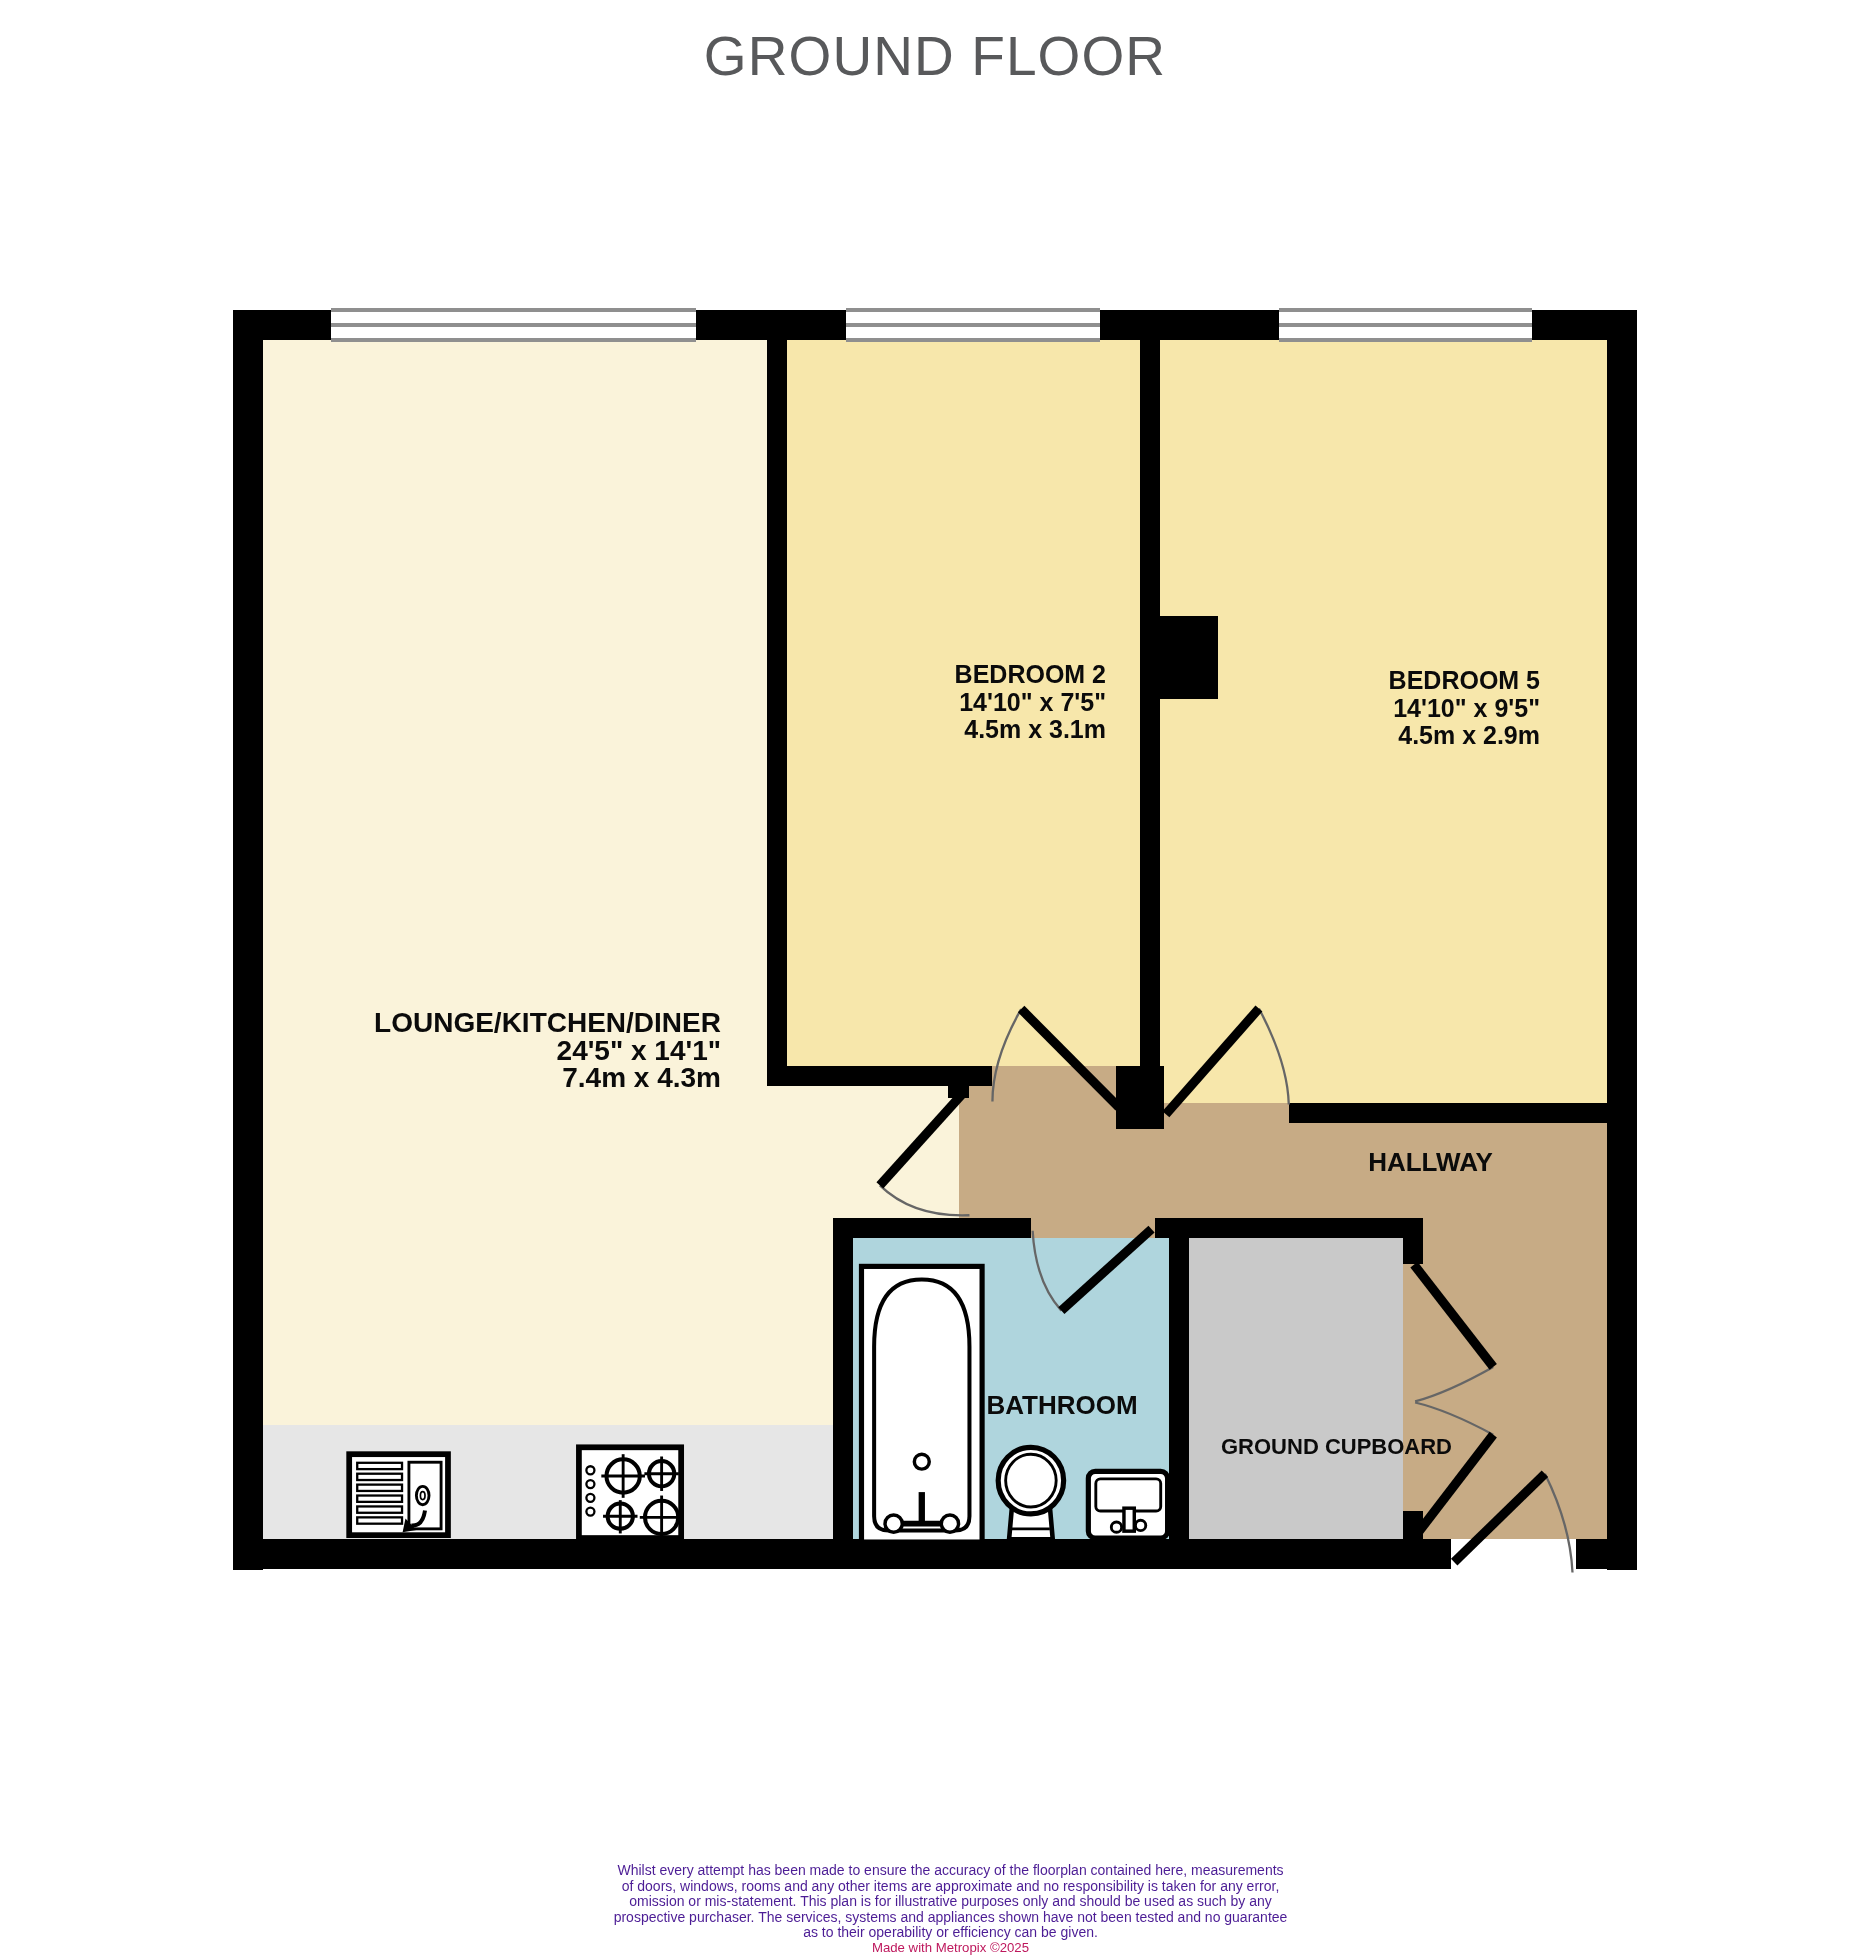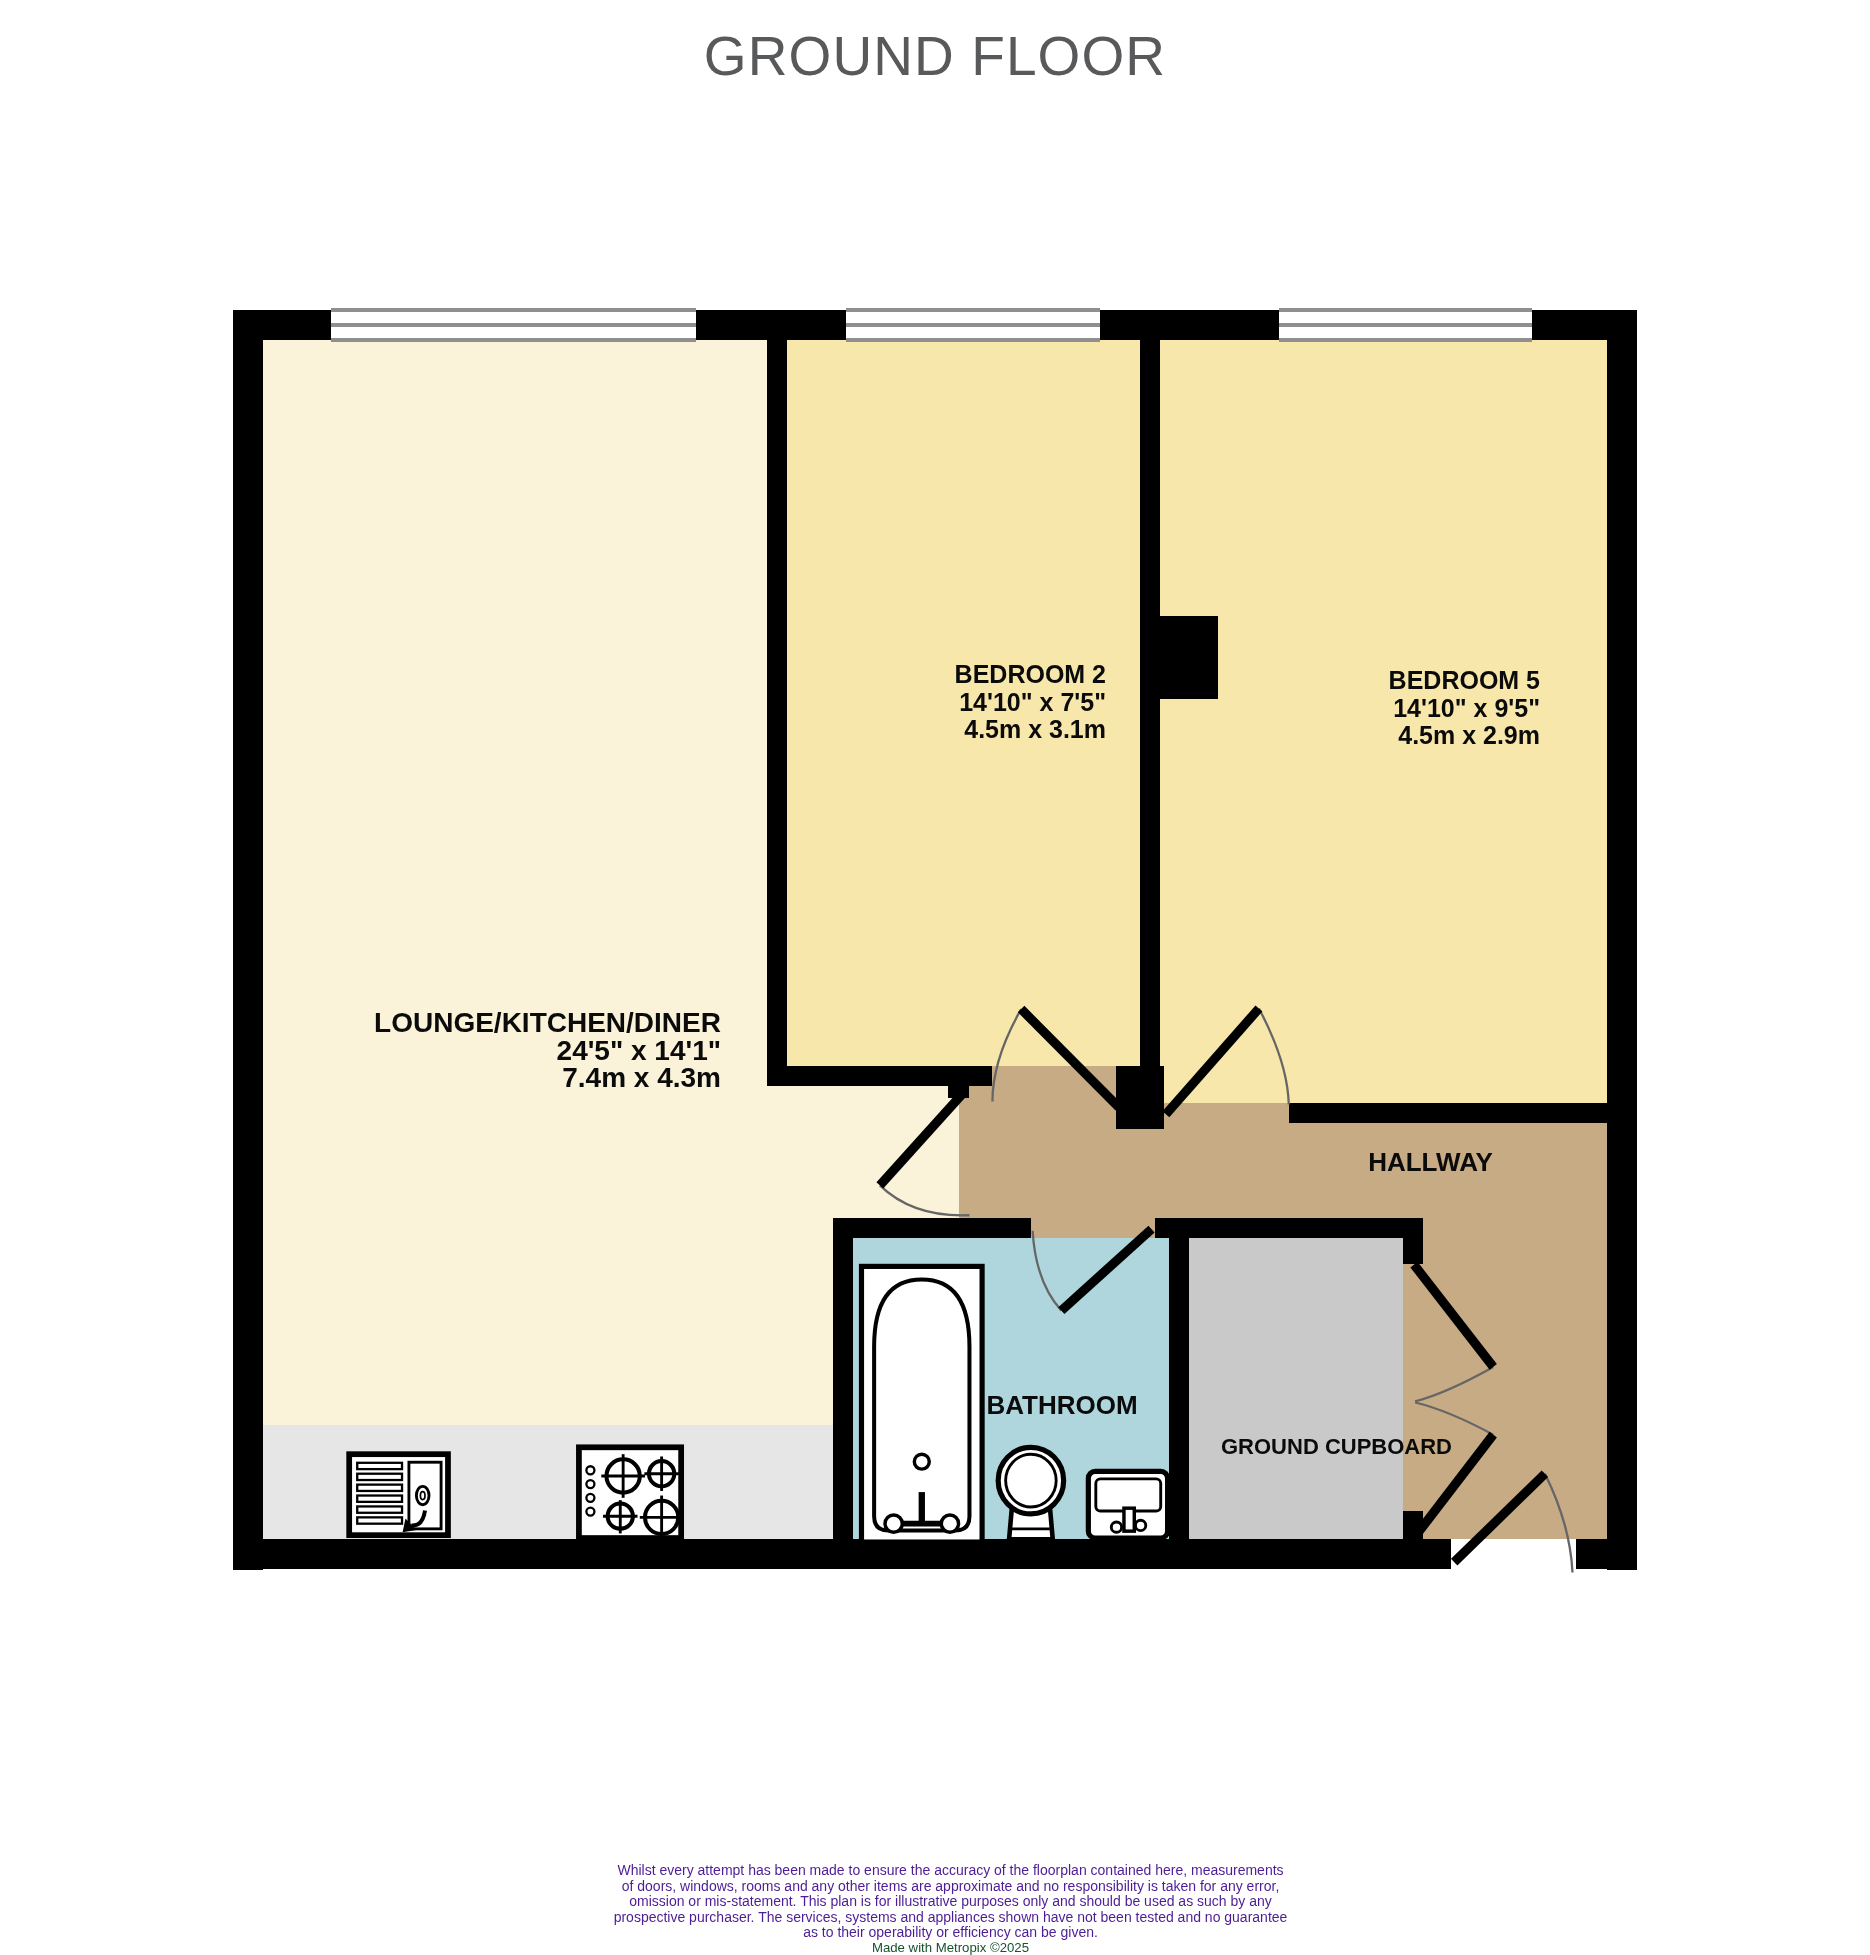--- a/index.html
+++ b/index.html
@@ -18,21 +18,21 @@
   .room-label .ln{display:block;text-align:right;}
   #lounge-label{left:319px;top:1009px;width:402px;font-size:28px;line-height:27.6px;}
   #bed2-label{left:819px;top:661px;width:287px;font-size:25px;line-height:27.6px;}
   #bed1-label{left:1253px;top:667px;width:287px;font-size:25px;line-height:27.6px;}
   #hallway-label{left:1310px;top:1147px;width:241px;font-size:26px;}
   #bathroom-label{left:947px;top:1390px;width:230px;font-size:26px;}
   #storage-label{left:1193px;top:1434px;width:287px;font-size:22px;}
   #disclaimer{position:absolute;left:590px;top:1863px;width:721px;text-align:center;
               font-size:14px;line-height:15.5px;color:#4c1d95;}
   #credit{position:absolute;left:590px;top:1940px;width:721px;text-align:center;
-          font-size:13.2px;color:#14532d;}
+          font-size:13.2px;color:#be185d;}
   svg{position:absolute;left:0;top:0;}
 </style>
 </head>
 <body>
 
 <div id="canvas">
 
   <div id="title">GROUND FLOOR</div>
 
   <div class="floor" style="left:263px;top:340px;width:696px;height:1199px;background:#faf3da;"></div>

